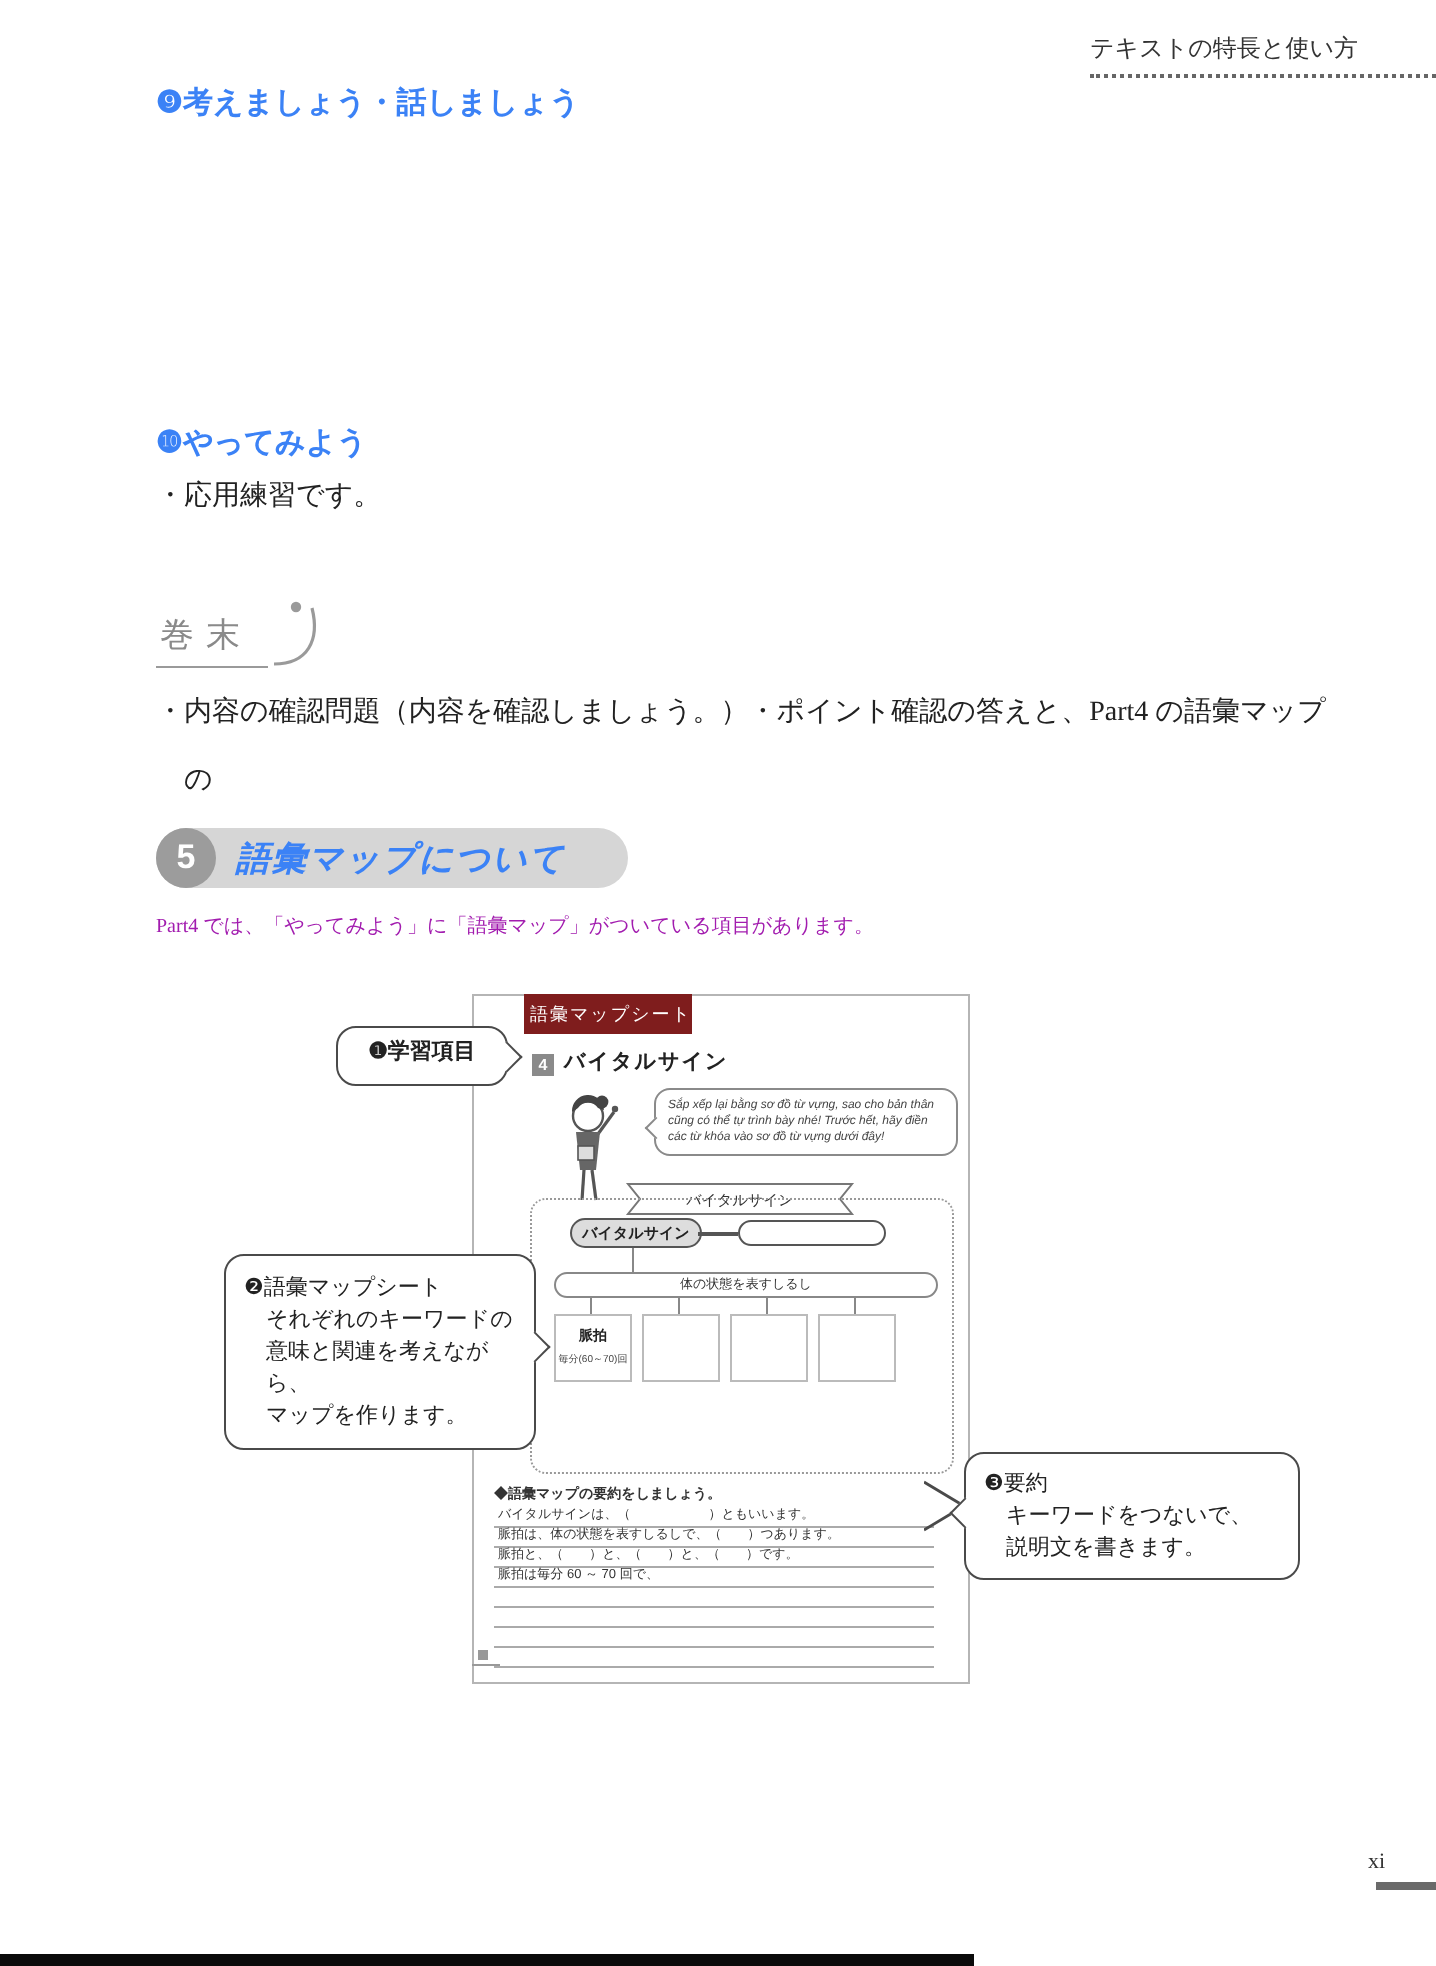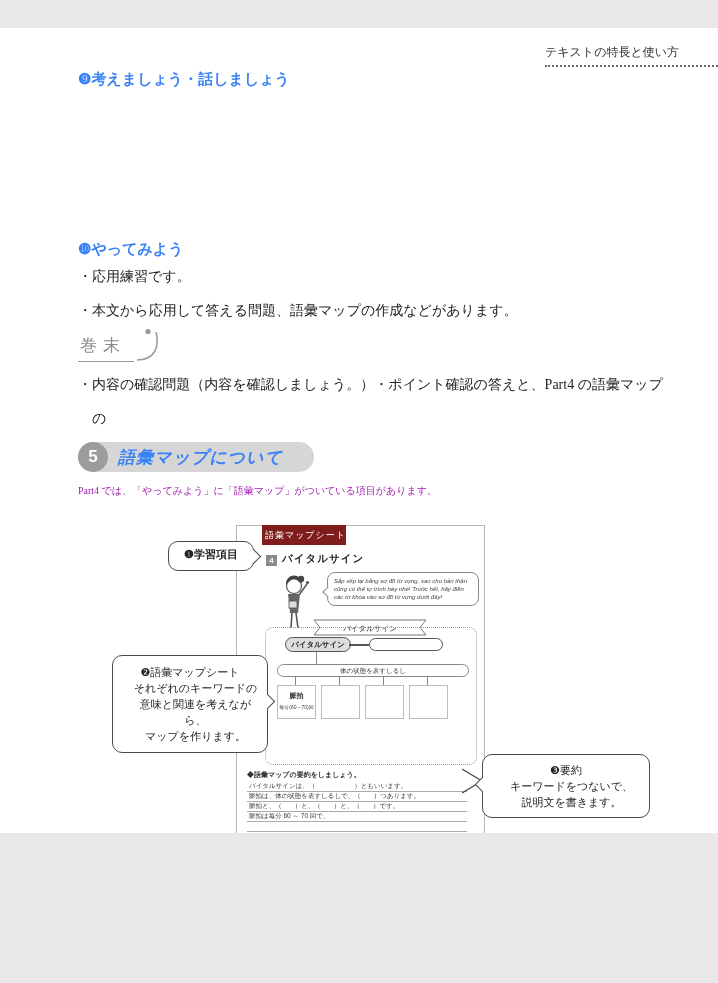--- a/index.html
+++ b/index.html
@@ -1,23 +1,22 @@
 <!DOCTYPE html>
 <html><head>
 <meta charset="utf-8">
 <style>
   html,body{margin:0;padding:0;background:#e8e8e8;}
   .page{
     position:relative;
-    width:718px;height:805px;
+    width:718px;height:983px;
     background:#ffffff;
     overflow:hidden;
     font-family:"Liberation Serif", serif;
     color:#1e1e1e;
-    margin-top:28px;
   }
   .abs{position:absolute;}
 
   
   .running-head{
     left:545px;top:16px;width:173px;
     font-family:"Liberation Sans", sans-serif;
     font-size:12px;color:#333;
     padding-bottom:4px;
     border-bottom:2px dotted #666;
@@ -75,21 +74,20 @@
   .sheet-tab{
     left:262px;top:497px;width:84px;height:20px;background:#7f1d1d;
     color:#fff;font-family:"Liberation Sans", sans-serif;font-size:9px;
     text-align:right;line-height:20px;letter-spacing:1px;
   }
 
   .callout{
     background:#fff;border:1.5px solid #4a4a4a;border-radius:10px;
     font-family:"Liberation Sans", sans-serif;font-size:11px;color:#222;
     line-height:16px;
-    text-align:center;
   }
   .callout .arr-r{
     position:absolute;right:-6px;width:10px;height:10px;background:#fff;
     border-top:1.5px solid #4a4a4a;border-right:1.5px solid #4a4a4a;
     transform:rotate(45deg);
   }
   .callout .arr-l{
     position:absolute;left:-6px;width:10px;height:10px;background:#fff;
     border-bottom:1.5px solid #4a4a4a;border-left:1.5px solid #4a4a4a;
     transform:rotate(45deg);
@@ -183,21 +181,20 @@
 
   <div class="abs running-head">
     <span>テキストの特長と使い方</span>
   </div>
 
   <div class="abs num-heading h9">❾考えましょう・話しましょう</div>
 
   <div class="abs num-heading h10">❿やってみよう</div>
   <div class="abs bullets b10">
     <p>・応用練習です。</p>
-    <p>・本文から応用して答える問題、語彙マップの作成などがあります。</p>
   </div>
 
   <div class="abs kanmatsu">巻末</div>
   <svg class="abs kan-curve" width="26" height="34" viewBox="0 0 26 34">
     <path d="M1,32 C18,32 24,20 20,4" fill="none" stroke="#9a9a9a" stroke-width="1.6"></path>
     <circle cx="12" cy="3.5" r="2.6" fill="#9a9a9a"></circle>
   </svg>
   <div class="abs bullets bkan">
     <p>・内容の確認問題（内容を確認しましょう。）・ポイント確認の答えと、Part4 の語彙マップの
 解答例があります。</p>

